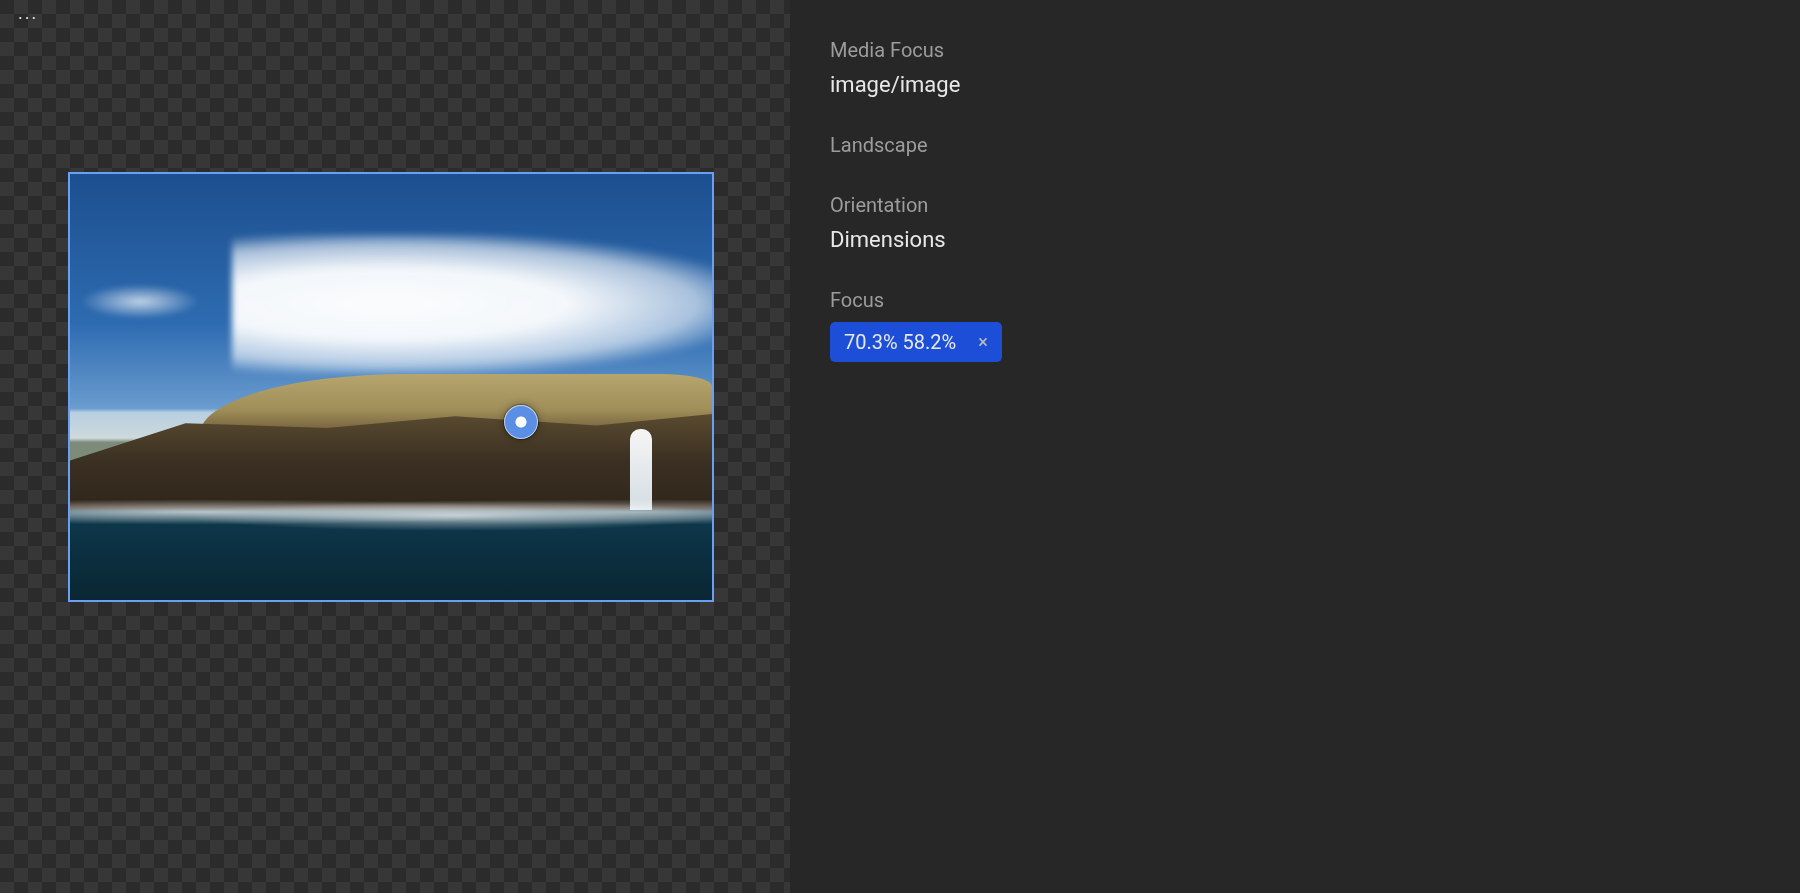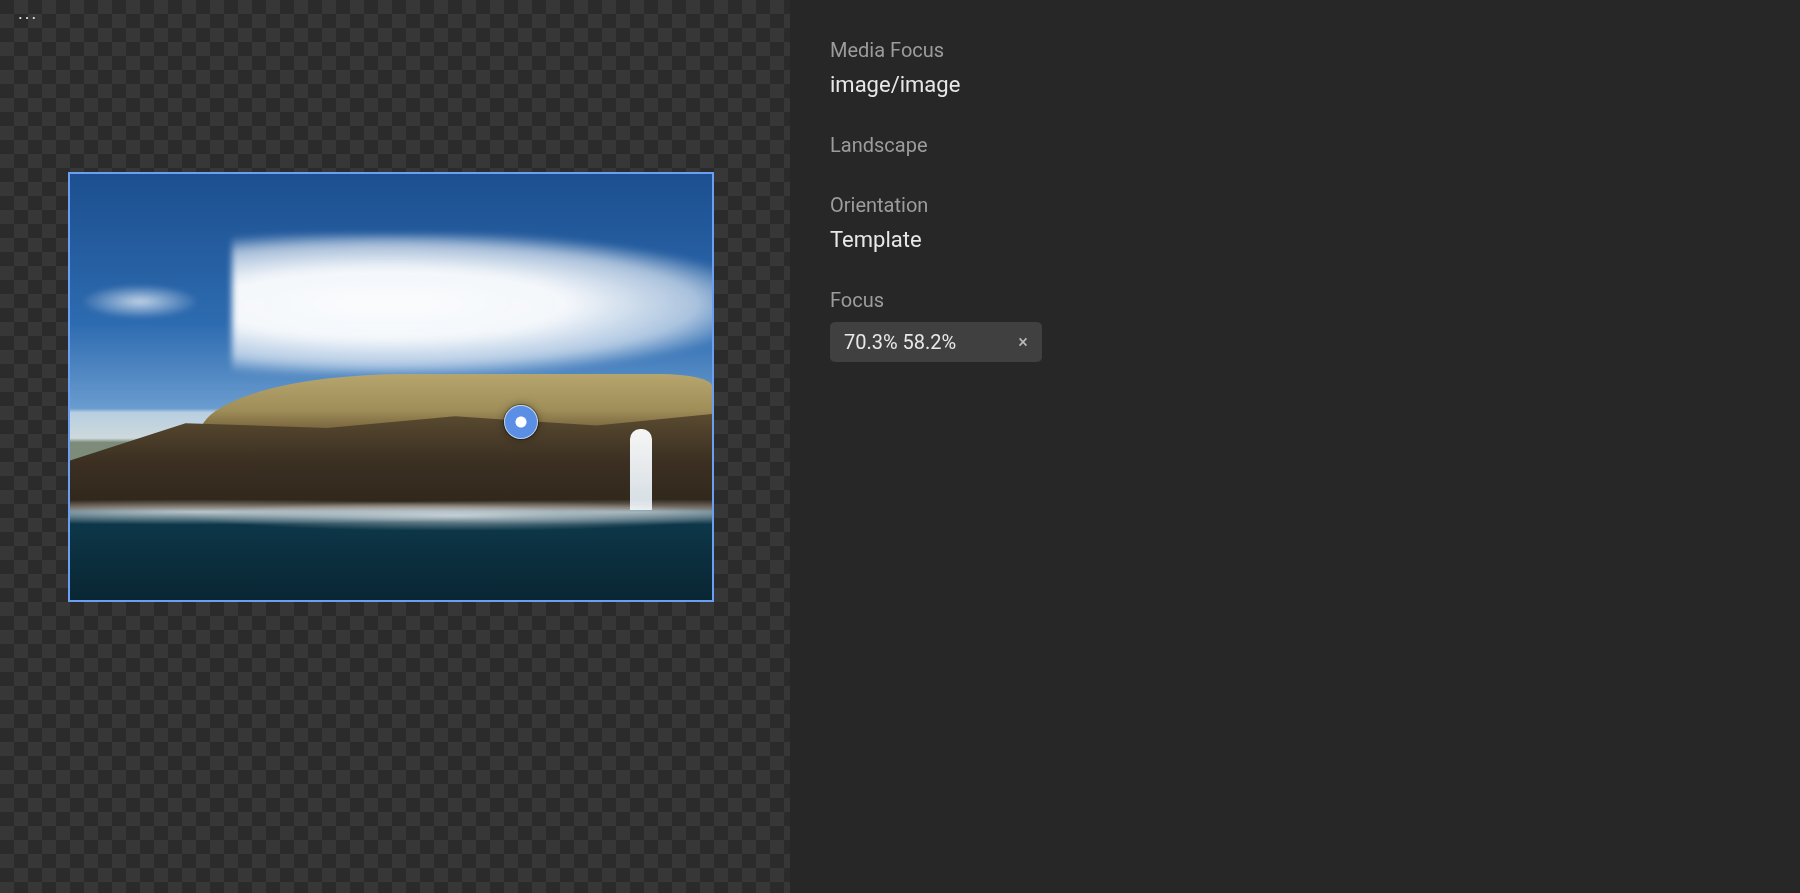--- a/index.html
+++ b/index.html
@@ -133,26 +133,25 @@
     margin-bottom: 10px;
   }
   .field-value {
     color: #e8e8e8;
     font-size: 22px;
     font-weight: 400;
   }
   .tag {
     display: inline-flex;
     align-items: center;
-    background: #404040;
+    background: #1d4ed8;
     border-radius: 5px;
     padding: 8px 14px;
     font-size: 20px;
     color: #e8e8e8;
-    gap: 40px;
   }
   .tag-close {
     margin-left: 22px;
     color: #bdbdbd;
     font-size: 18px;
     cursor: pointer;
     line-height: 1;
   }
 </style>
 </head>
@@ -187,21 +186,21 @@
 
   <div class="field">
   </div>
 
   <div class="field">
     <div class="field-label">Landscape</div>
   </div>
 
   <div class="field">
     <div class="field-label">Orientation</div>
-    <div class="field-value">Template</div>
+    <div class="field-value">Dimensions</div>
   </div>
 
   <div class="field">
     <div class="field-label">Focus</div>
     <div class="tag">
       <span>70.3% 58.2%</span>
       <span class="tag-close">×</span>
     </div>
   </div>
 

